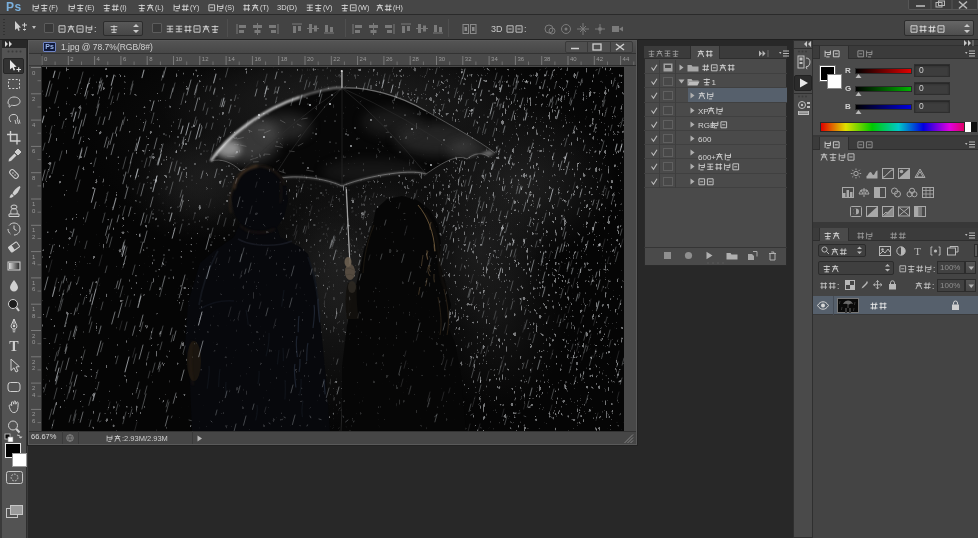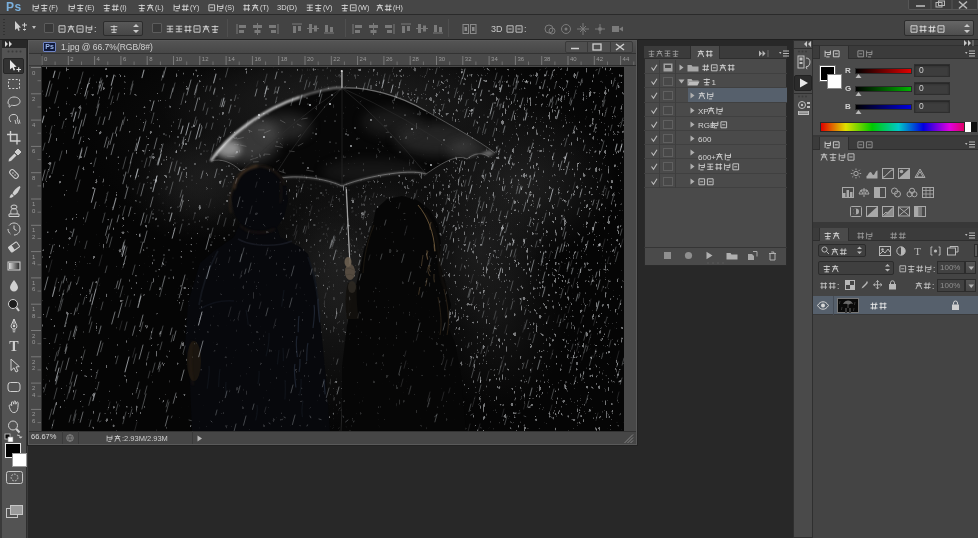--- a/index.html
+++ b/index.html
@@ -639,21 +639,21 @@
 <div style="position:absolute;left:6px;top:505px;">
     <svg width="17" height="14" viewBox="0 0 17 14" style="overflow:visible;">
       <rect x="0.5" y="3.5" width="11" height="9" fill="none" stroke="#c6c6c6"></rect>
       <rect x="4.5" y="0.5" width="12" height="9" fill="#9a9a9a" stroke="#c6c6c6"></rect>
     </svg>
   </div>
 <div style="position:absolute;left:28px;top:40px;width:609px;height:405px;background:#484848;border:1px solid #5a5a5a;outline:1px solid #222;"></div>
 <div style="position:absolute;left:29px;top:41px;width:607px;height:13px;background:linear-gradient(#545454,#474747);border-bottom:1px solid #333;"></div>
 <div style="position:absolute;left:43px;top:42px;width:13px;height:10px;background:#101a3c;border:1px solid #6f84c4;border-radius:1px;"></div>
 <div style="position:absolute;left:43px;top:42px;width:13px;height:10px;color:#9db7e8;font-size:7px;line-height:10px;font-weight:bold;text-align:center;">Ps</div>
-<div style="position:absolute;left:61px;top:42px;width:160px;height:11px;color:#d2d2d2;font-size:8.5px;line-height:11px;">1.jpg @ 66.7%(RGB/8#)</div>
+<div style="position:absolute;left:61px;top:42px;width:160px;height:11px;color:#d2d2d2;font-size:8.5px;line-height:11px;">1.jpg @ 78.7%(RGB/8#)</div>
 <div style="position:absolute;left:565px;top:41px;width:68px;height:12px;background:#4e4e4e;border:1px solid #3a3a3a;border-radius:2px;"></div>
 <div style="position:absolute;left:565px;top:41px;">
     <svg width="68" height="12" viewBox="0 0 68 12" style="overflow:visible;">
       <path d="M6,7.5 h8" stroke="#cfcfcf" stroke-width="1.5"></path>
       <line x1="22.5" y1="0" x2="22.5" y2="12" stroke="#3a3a3a"></line>
       <rect x="28" y="3" width="8" height="6" fill="none" stroke="#cfcfcf" stroke-width="1.3"></rect>
       <line x1="45.5" y1="0" x2="45.5" y2="12" stroke="#3a3a3a"></line>
       <path d="M51,3 l8,6 M59,3 l-8,6" stroke="#cfcfcf" stroke-width="1.5"></path>
     </svg>
   </div>

